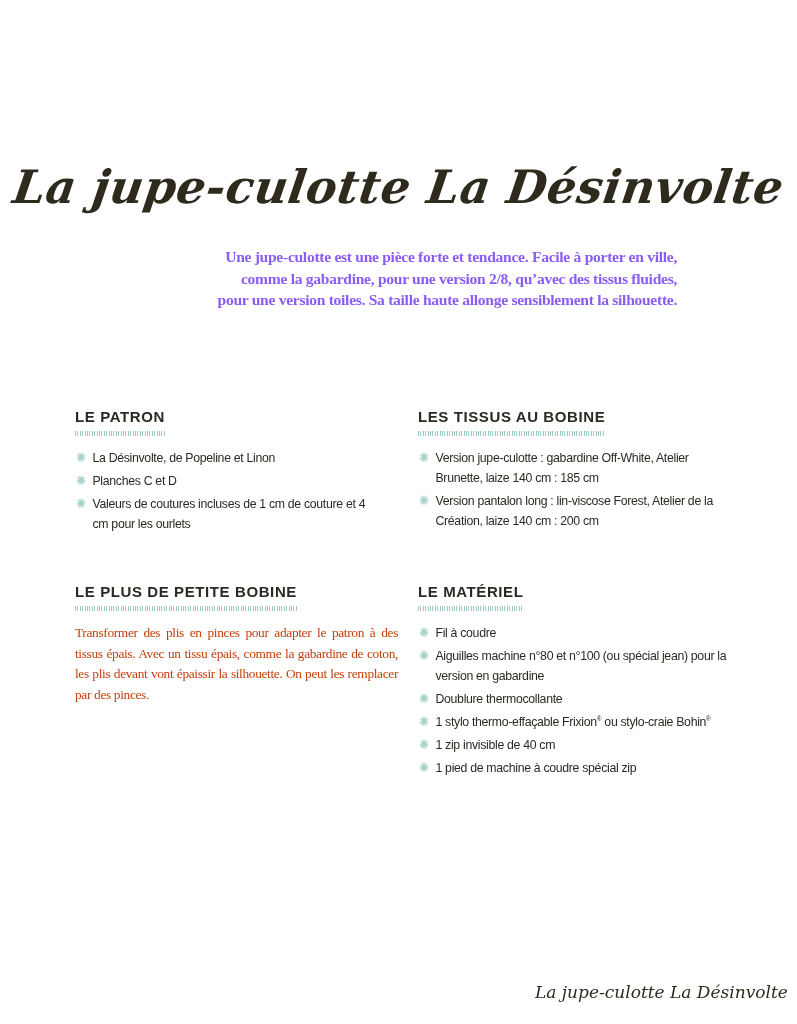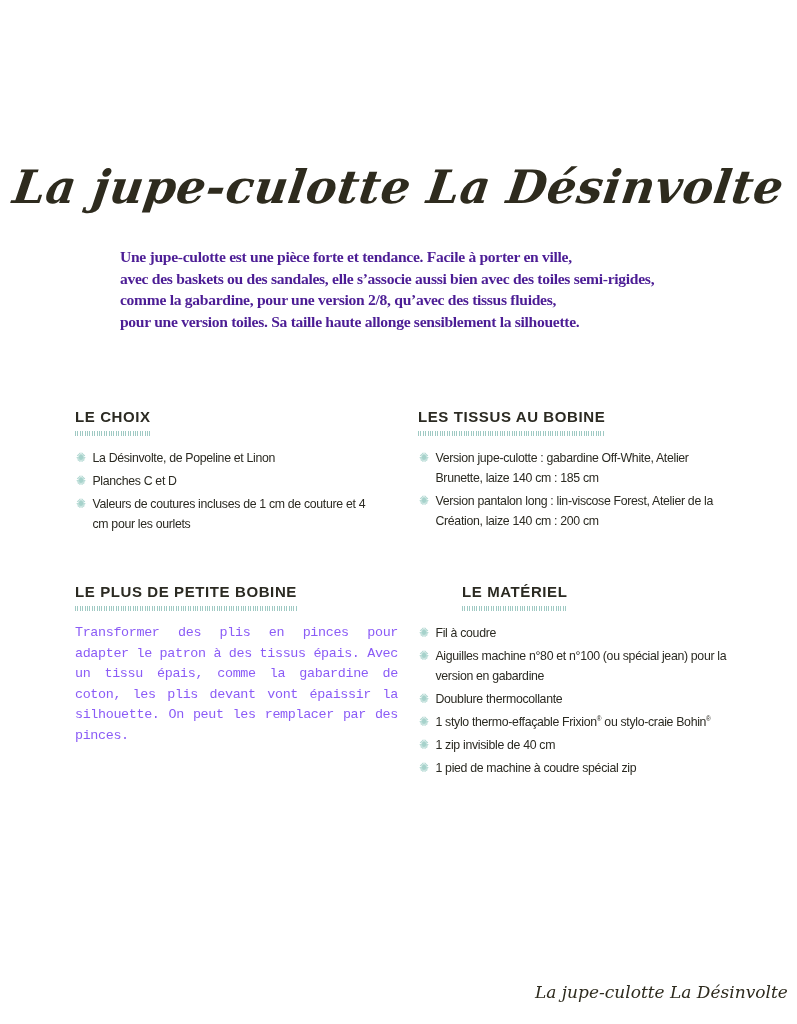--- a/index.html
+++ b/index.html
@@ -5,23 +5,23 @@
     * { box-sizing: border-box; margin: 0; padding: 0; }
     html, body { width: 797px; height: 1024px; background: #ffffff; overflow: hidden; }
     body { position: relative; color: #2b2a22; font-family: "Liberation Sans", sans-serif; }
 
     .title {
       position: absolute; left: 0; top: 160px; width: 797px; text-align: center;
       font-family: "DejaVu Serif", serif; font-style: italic; font-size: 46px;
       color: #2e2b1e; letter-spacing: 0.5px; transform: skewX(-8deg);
     }
     .intro {
-      position: absolute; left: 120px; top: 246px; width: 557px; text-align: left;
+      position: absolute; left: 120px; top: 246px; width: 557px; text-align: right;
       font-family: "Liberation Serif", serif; font-weight: bold; font-size: 15.6px;
-      line-height: 21.5px; color: #4c1d95; letter-spacing: -0.3px;
+      line-height: 21.5px; color: #8b5cf6; letter-spacing: -0.3px;
     }
     .intro span { display: block; white-space: nowrap; }
 
     .section { position: absolute; }
     .sec-title {
       font-family: "Liberation Sans", sans-serif; font-weight: bold; font-size: 15px;
       letter-spacing: 0.6px; color: #2b2a22; white-space: nowrap; display: inline-block;
     }
     .dots {
       height: 5px; margin-top: 5px;
@@ -31,46 +31,45 @@
     .list li {
       position: relative; padding-left: 19px;
       font-family: "Liberation Sans", sans-serif; font-size: 13.4px; line-height: 20px;
       color: #2b2a22; margin-bottom: 3px; letter-spacing: -0.35px;
       transform: scaleX(0.92); transform-origin: left;
     }
     .list li .bullet {
       position: absolute; left: 1px; top: 0; color: #a6d2cb; font-size: 13px; line-height: 20px;
     }
     .para {
-      margin-top: 12px; font-family: Liberation Mono, monospace; font-size: 13.4px;
-      line-height: 20.5px; color: #8b5cf6; text-align: justify; letter-spacing: -0.35px;
+      margin-top: 12px; font-family: Liberation Serif, serif; font-size: 13.4px;
+      line-height: 20.5px; color: #c2410c; text-align: justify; letter-spacing: -0.35px;
     }
     sup { font-size: 7px; vertical-align: super; line-height: 0; }
 
     .footer {
       position: absolute; left: 535px; top: 982px; white-space: nowrap;
       font-family: "DejaVu Serif", serif; font-style: italic; font-size: 17px; color: #2e2b1e;
     }
     .footer .dot { font-style: normal; font-size: 11px; margin: 0 6px 0 8px; vertical-align: middle; }
   </style>
 </head>
 <body>
 
 <h1 class="title">La jupe-culotte La Désinvolte</h1>
 
 <div class="intro">
   <span>Une jupe-culotte est une pièce forte et tendance. Facile à porter en ville,</span>
-  <span>avec des baskets ou des sandales, elle s’associe aussi bien avec des toiles semi-rigides,</span>
   <span>comme la gabardine, pour une version 2/8, qu’avec des tissus fluides,</span>
   <span>pour une version toiles. Sa taille haute allonge sensiblement la silhouette.</span>
 </div>
 
 <div class="section" style="left:75px; top:408px; width:300px;">
   <div style="display:inline-block;">
-    <div class="sec-title">LE CHOIX</div>
+    <div class="sec-title">LE PATRON</div>
     <div class="dots"></div>
   </div>
   <ul class="list">
     <li><span class="bullet">✺</span><span>La Désinvolte, de Popeline et Linon</span></li>
     <li><span class="bullet">✺</span><span>Planches C et D</span></li>
     <li style="width:320px;"><span class="bullet">✺</span><span>Valeurs de coutures incluses de 1 cm de couture et 4 cm pour les ourlets</span></li>
   </ul>
 </div>
 
 <div class="section" style="left:418px; top:408px; width:325px;">
@@ -86,21 +85,21 @@
 
 <div class="section" style="left:75px; top:583px; width:323px;">
   <div style="display:inline-block;">
     <div class="sec-title">LE PLUS DE PETITE BOBINE</div>
     <div class="dots"></div>
   </div>
   <p class="para">Transformer des plis en pinces pour adapter le patron à des tissus épais. Avec un tissu épais, comme la gabardine de coton, les plis devant vont épaissir la silhouette. On peut les remplacer par des pinces.</p>
 </div>
 
 <div class="section" style="left:418px; top:583px; width:325px;">
-  <div style="display:inline-block;margin-left:44px;">
+  <div style="display:inline-block;">
     <div class="sec-title">LE MATÉRIEL</div>
     <div class="dots"></div>
   </div>
   <ul class="list">
     <li><span class="bullet">✺</span><span>Fil à coudre</span></li>
     <li style="width:345px;"><span class="bullet">✺</span><span>Aiguilles machine n°80 et n°100 (ou spécial jean) pour la version en gabardine</span></li>
     <li><span class="bullet">✺</span><span>Doublure thermocollante</span></li>
     <li style="width:325px;"><span class="bullet">✺</span><span>1 stylo thermo-effaçable Frixion</span><sup>®</sup><span> ou stylo-craie Bohin</span><sup>®</sup></li>
     <li><span class="bullet">✺</span><span>1 zip invisible de 40 cm</span></li>
     <li><span class="bullet">✺</span><span>1 pied de machine à coudre spécial zip</span></li>

